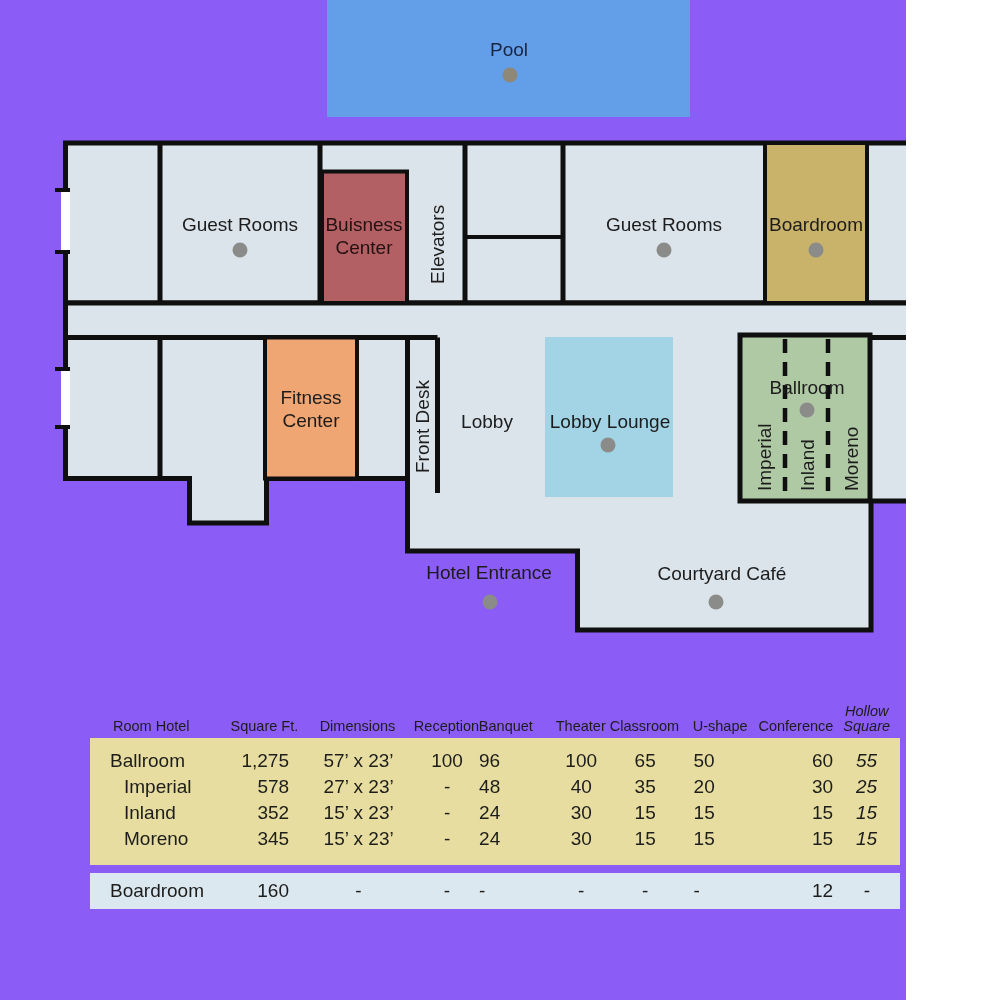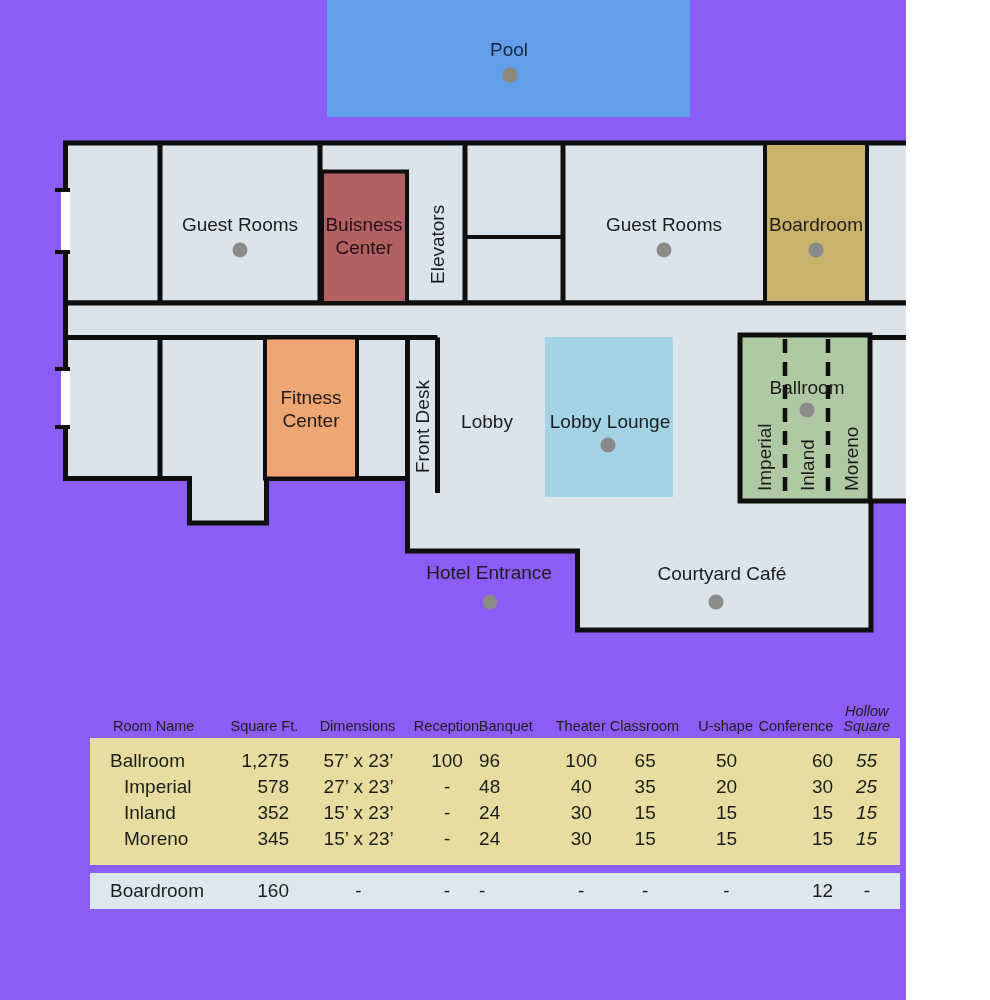--- a/index.html
+++ b/index.html
@@ -14,21 +14,21 @@
   .spec-table{position:absolute;left:90px;top:692px;width:810px;color:#1d1d1b;}
   .trow{display:flex;}
   .thead{height:46px;align-items:flex-end;font-size:14.5px;line-height:15px;padding-bottom:4px;box-sizing:border-box;}
   .c1{width:140px;box-sizing:border-box;text-align:left;}
   .c2{width:75px;box-sizing:border-box;text-align:center;}
   .c3{width:115px;text-align:center;}
   .c4{width:65px;text-align:center;}
   .c5{width:75px;text-align:left;}
   .c6{width:58px;text-align:center;}
   .c7{width:72px;text-align:center;}
-  .c8{width:67px;text-align:center;margin-left:13px;}
+  .c8{width:67px;margin-left:13px;}
   .c9{width:75px;text-align:right;}
   .c10{width:68px;text-align:center;font-style:italic;}
   .thead .c1{padding-left:23px;}
   .block-tan{background:#e7dda0;padding:10px 0 13px 0;}
   .block-blue{background:#dce8f0;margin-top:8px;}
   .drow{font-size:19px;line-height:26px;}
   .block-blue .drow{line-height:36px;}
   .drow .c1{padding-left:20px;}
   .drow .c1.indent{padding-left:34px;}
   .drow .c2{text-align:right;padding-right:13px;}
@@ -120,21 +120,21 @@
 
     <text x="489" y="579" text-anchor="middle">Hotel Entrance</text>
     <circle cx="490" cy="602" r="7.5" fill="#8b8b89"></circle>
 
     <text x="722" y="580" text-anchor="middle">Courtyard Café</text>
     <circle cx="716" cy="602" r="7.5" fill="#8b8b89"></circle>
   </svg>
 
   <div class="spec-table">
     <div class="trow thead">
-      <div class="c1">Room Name</div>
+      <div class="c1">Room Hotel</div>
       <div class="c2">Square Ft.</div>
       <div class="c3">Dimensions</div>
       <div class="c4">Reception</div>
       <div class="c5">Banquet</div>
       <div class="c6">Theater</div>
       <div class="c7">Classroom</div>
       <div class="c8">U-shape</div>
       <div class="c9">Conference</div>
       <div class="c10">Hollow Square</div>
     </div>

